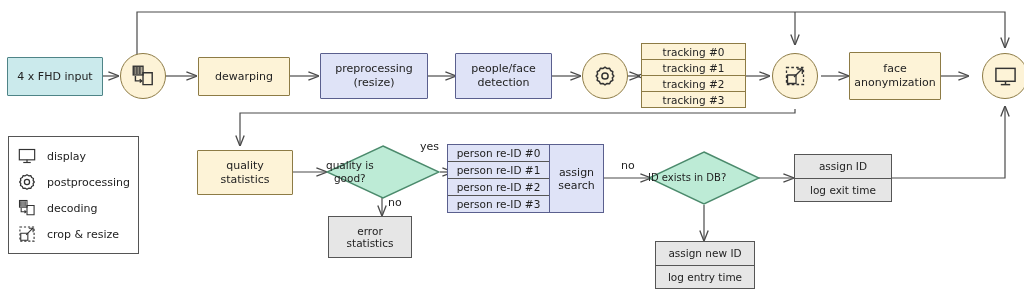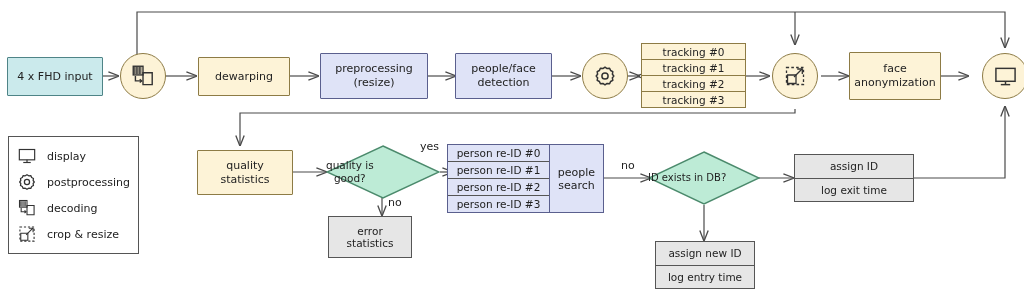--- a/index.html
+++ b/index.html
@@ -314,36 +314,36 @@
         </div>
       <div class="stack-row">
           <span>person re-ID #2</span>
         </div>
       <div class="stack-row" style="border-bottom:none;">
           <span>person re-ID #3</span>
         </div>
     </div>
     <div class="combo-right">
       <div>
-        <div>people</div>
+        <div>assign</div>
         <div>search</div>
       </div>
     </div>
   </div>
 
   <div class="diamond" style="left:648px; top:151px; width:112px; height:54px;">
     <svg class="dshape" viewBox="0 0 112 54" preserveAspectRatio="none">
       <polygon points="56,1 111,27 56,53 1,27" fill="#bdebd6" stroke="#4b8a6c" stroke-width="1.4"></polygon>
     </svg>
     <div class="dlabel">
       <span style="font-size:10px;">ID exists in DB?</span>
     </div>
   </div>
 
-  <div class="stack stack-gray" style="left:794px; top:154px; width:120px; height:48px;">
+  <div class="stack stack-gray" style="left:794px; top:154px; width:98px; height:48px;">
     <div class="stack-row">
         <span>assign ID</span>
       </div>
     <div class="stack-row">
         <span>log exit time</span>
       </div>
   </div>
 
   <div class="stack stack-gray" style="left:655px; top:241px; width:100px; height:48px;">
     <div class="stack-row">

